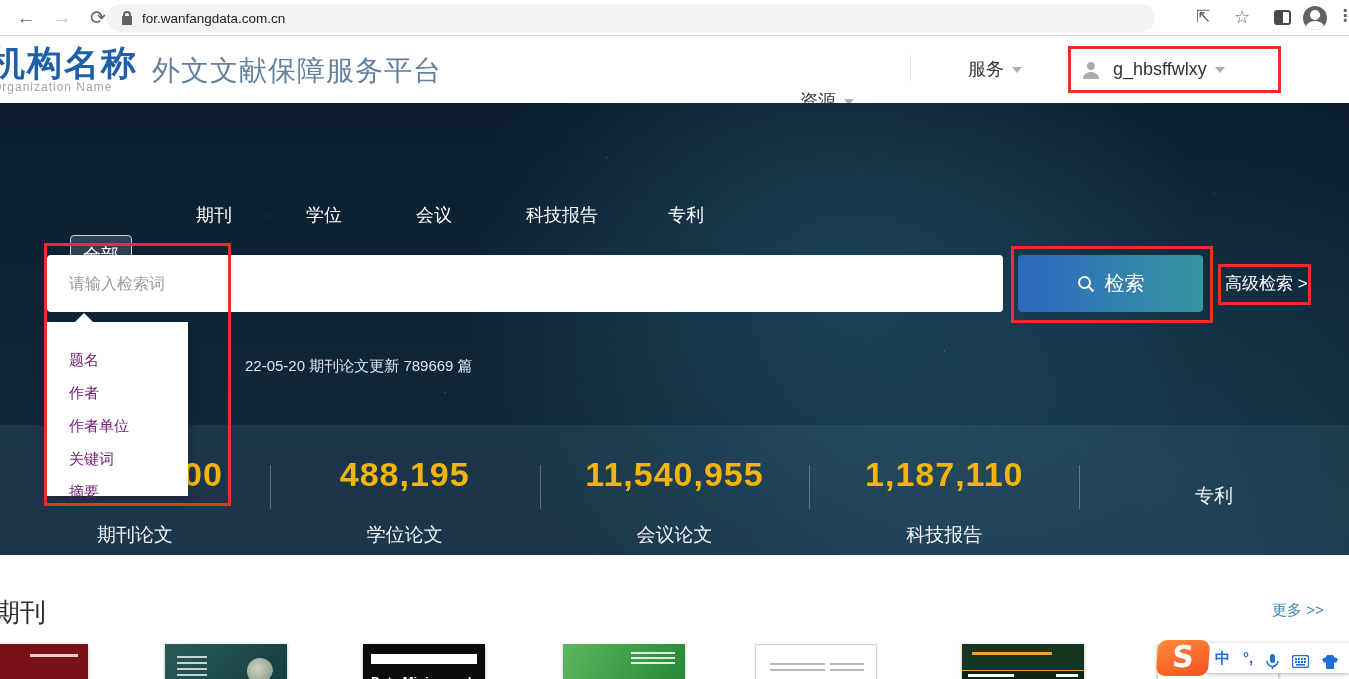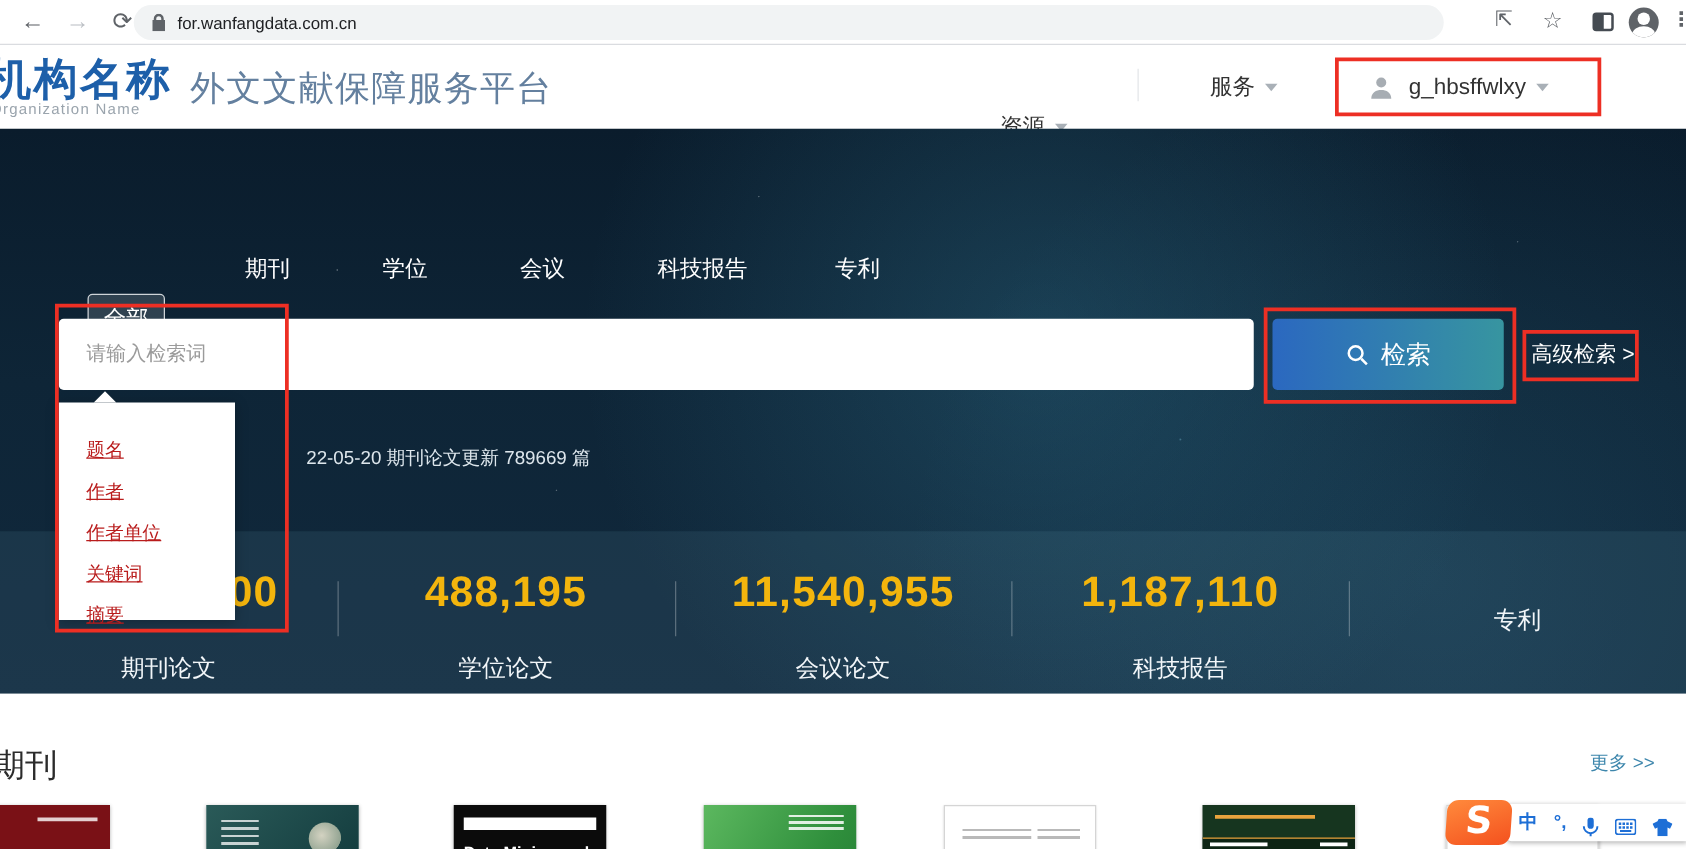--- a/index.html
+++ b/index.html
@@ -25,21 +25,21 @@
   
   #siteheader { position:absolute; top:37px; left:0; width:1349px; height:66px; background:#fff; }
   #logo-cn { position:absolute; left:-10px; top:3px; font-size:35px; font-weight:bold; color:#1d5fa9; letter-spacing:2px; }
   #logo-en { position:absolute; left:-8px; top:43px; font-size:12px; color:#9aa4ad; letter-spacing:1px; }
   #site-title { position:absolute; left:152px; top:15px; font-size:28px; color:#64809f; letter-spacing:1px; }
   .topnav { position:absolute; top:20px; font-size:18px; color:#333; cursor:pointer; }
   .caret { display:inline-block; width:0; height:0; border-left:5px solid transparent; border-right:5px solid transparent;
     border-top:6px solid #a9b0b7; margin-left:8px; vertical-align:middle; }
   #nav-divider { position:absolute; left:910px; top:18px; width:1px; height:26px; background:#e3e6e9; }
   #userbox { position:absolute; left:1068px; top:9px; width:213px; height:47px; border:3px solid #ed2f24;
-    display:flex; align-items:center; padding-left:24px; cursor:pointer; }
+    display:flex; align-items:center; padding-left:10px; cursor:pointer; }
   #user-ic { width:20px; height:20px; margin-right:12px; }
   #username { font-size:18px; color:#333; }
   
   #hero { position:absolute; top:103px; left:0; width:1349px; height:452px;
     background:
       radial-gradient(circle at 62% 38%, rgba(60,140,170,0.28), rgba(0,0,0,0) 42%),
       radial-gradient(circle at 85% 80%, rgba(50,120,150,0.20), rgba(0,0,0,0) 35%),
       radial-gradient(1.5px 1.5px at 20% 25%, rgba(255,255,255,0.5), rgba(0,0,0,0) 60%),
       radial-gradient(1.5px 1.5px at 45% 12%, rgba(255,255,255,0.4), rgba(0,0,0,0) 60%),
       radial-gradient(2px 2px at 70% 55%, rgba(160,220,240,0.4), rgba(0,0,0,0) 60%),
@@ -57,21 +57,21 @@
     background:linear-gradient(90deg,#2b68c0 0%, #3795a0 100%); color:#fff; font-size:20px; cursor:pointer;
     display:flex; align-items:center; justify-content:center; gap:10px;
     font-family:"Liberation Sans","DejaVu Sans",sans-serif; }
   #adv-link { position:absolute; left:1225px; top:169px; font-size:17px; color:#fff; cursor:pointer; white-space:nowrap; }
   #update-line { position:absolute; left:245px; top:254px; font-size:15px; color:#dde6ec; }
   
   #field-dd { position:absolute; left:47px; top:219px; width:141px; height:174px; background:#fff;
     box-shadow:0 2px 10px rgba(0,0,0,0.25); z-index:5; padding-top:22px; }
   #field-dd::before { content:""; position:absolute; top:-9px; left:28px; width:0; height:0;
     border-left:9px solid transparent; border-right:9px solid transparent; border-bottom:9px solid #fff; }
-  .dd-item { padding:7px 0 7px 22px; font-size:15px; color:#b91c1c; cursor:pointer;text-decoration:underline; }
+  .dd-item { padding:7px 0 7px 22px; font-size:15px; color:#701a75; cursor:pointer; }
   
   #stats { position:absolute; left:0; top:322px; width:1349px; height:130px;
     background:rgba(130,190,210,0.10); display:flex; }
   .stat { flex:1; text-align:center; padding-top:30px; position:relative; }
   .stat + .stat::before { content:""; position:absolute; left:0; top:40px; width:1px; height:44px; background:rgba(255,255,255,0.28); }
   .stat-num { font-size:34px; font-weight:bold; color:#f3b50d; letter-spacing:1px; }
   .stat-lbl { font-size:19px; color:#f2f6f9; margin-top:28px; }
   #stat-0 .stat-num { transform:translateX(68px); }
   
   .redbox { position:absolute; border:3px solid #ed2f24; z-index:6; pointer-events:none; }

